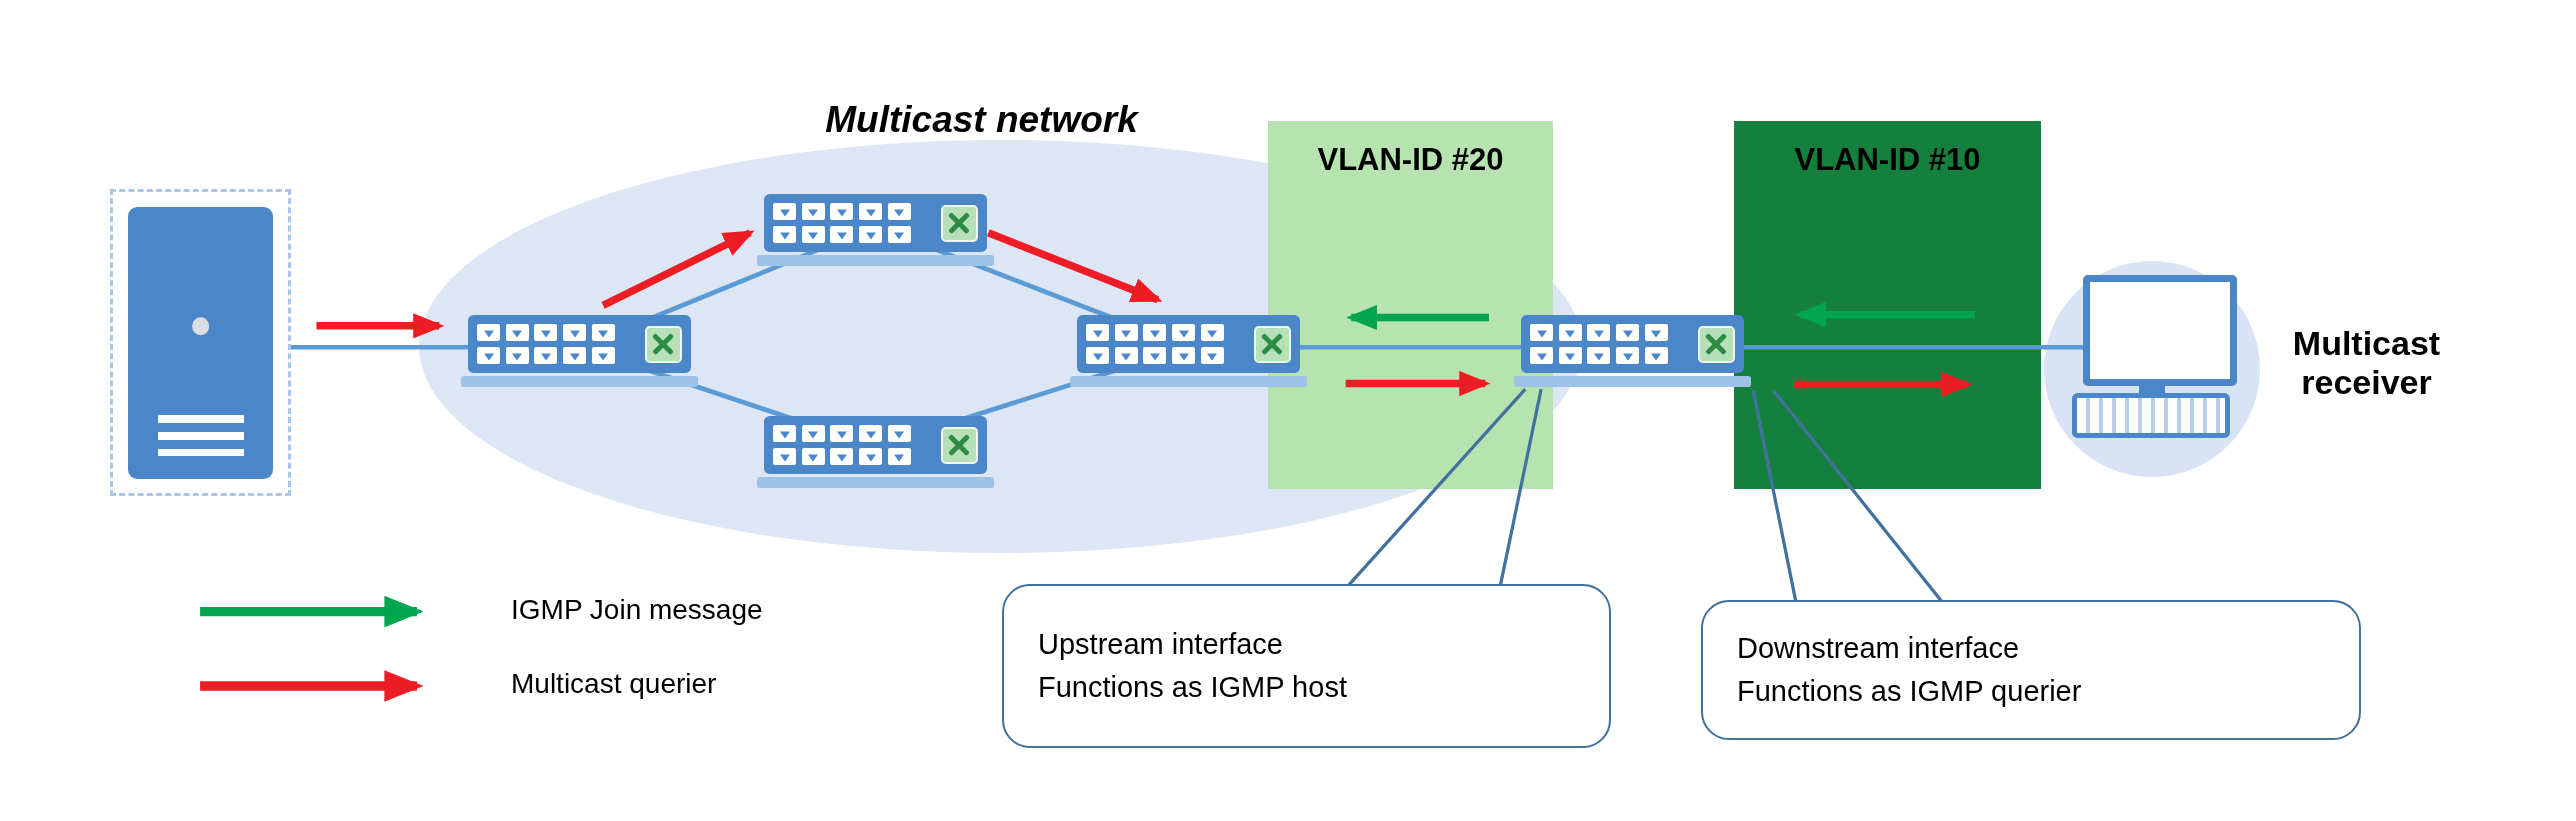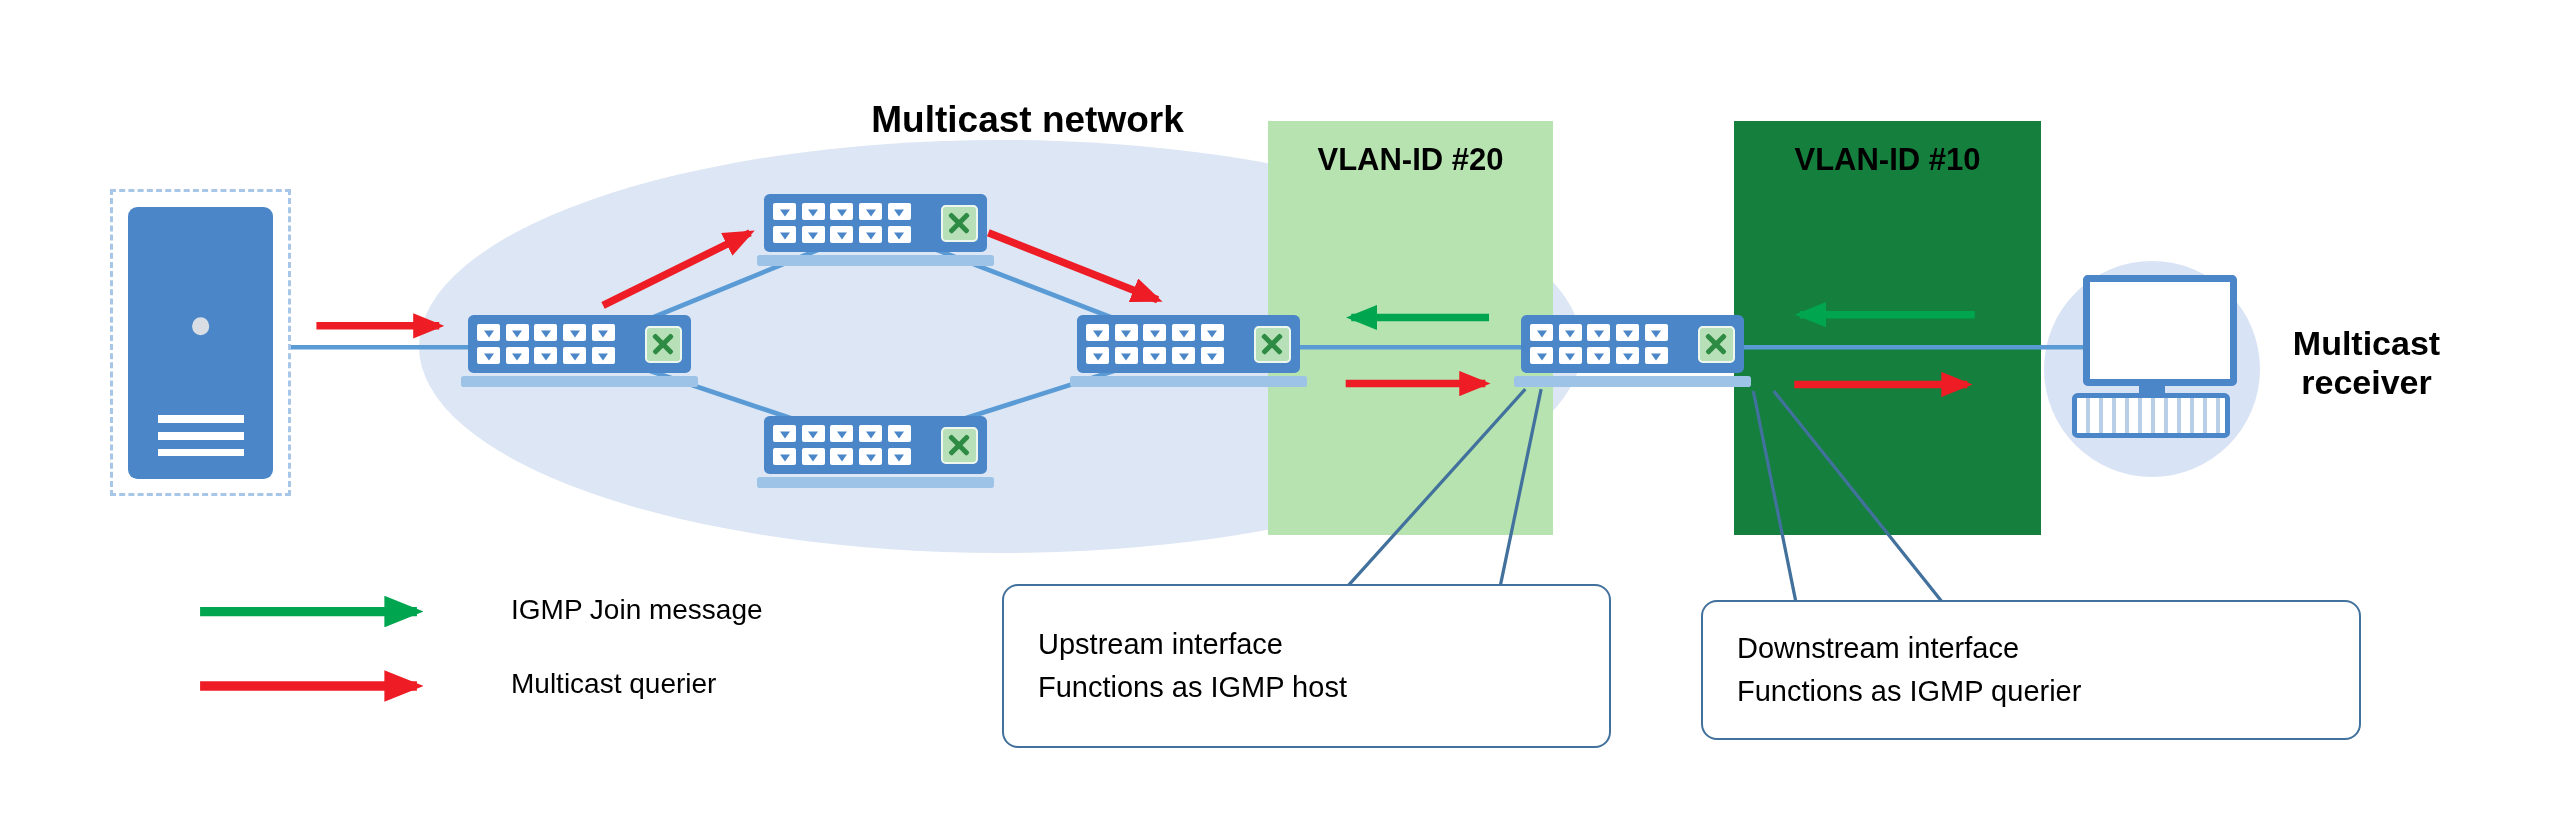--- a/index.html
+++ b/index.html
@@ -5,37 +5,37 @@
   html,body{margin:0;padding:0;background:#fff;}
   #stage{
     position:relative;width:2576px;height:822px;background:#fff;overflow:hidden;
     font-family:"Liberation Sans",sans-serif;color:#000;
   }
   
   .cloud{
     position:absolute;left:419px;top:140px;width:1163px;height:413px;
     background:#dce6f4;border-radius:50%;z-index:0;
   }
-  .vlan{position:absolute;top:121px;height:414px;z-index:1;}
+  .vlan{position:absolute;top:121px;height:368px;z-index:1;}
   .vlan-20{left:1268px;width:285px;background:#b6e3b0;}
   .vlan-10{left:1734px;width:307px;background:#15803d;}
   .vlan-label{
     position:absolute;top:20.5px;left:0;width:100%;text-align:center;
     font-size:31px;font-weight:bold;
   }
   .receiver-circle{
     position:absolute;left:2044px;top:261px;width:216px;height:216px;
     border-radius:50%;background:#d8e3f5;z-index:1;
   }
   
   #wires{position:absolute;left:0;top:0;z-index:2;}
   
   .title-label{position:absolute;font-weight:bold;text-align:center;z-index:3;}
   .sender-label{left:84px;top:84px;width:233px;font-size:34px;line-height:1.12;}
-  .network-label{left:823px;top:99px;width:409px;font-size:37px;}
+  .network-label{left:777px;top:99px;width:409px;font-size:37px;font-style:italic;}
   .receiver-label{left:2250px;top:324px;width:233px;font-size:34px;line-height:1.15;}
   
   .server-outline{
     position:absolute;left:110px;top:189px;width:181px;height:307px;
     border:3.7px dashed #a8c6e8;box-sizing:border-box;z-index:3;
     display:flex;align-items:center;justify-content:center;
   }
   .server-body{width:145px;height:272px;background:#4a86c8;border-radius:9.3px;position:relative;}
   .server-dot{
     position:absolute;left:50%;top:44%;transform:translate(-50%,-50%);
@@ -85,21 +85,21 @@
     position:absolute;left:2072px;top:393px;width:158px;height:45px;box-sizing:border-box;
     border:5.6px solid #4a86c8;border-radius:5.6px;z-index:3;
     background:repeating-linear-gradient(90deg,#fff 0 9.3px,#b9cfe8 9.3px 13px);
   }
   
   .legend-text{position:absolute;left:495px;font-size:28px;z-index:3;margin-left:16px;}
   #legend-text-join{top:594px;}
   #legend-text-traffic{top:668px;}
   
   .callout{
-    position:absolute;background:#fff;border:2.8px solid #41719c;border-radius:16px;
+    position:absolute;background:#fff;border:2.8px solid #41719c;border-radius:28px;
     box-sizing:border-box;z-index:3;display:flex;flex-direction:column;justify-content:center;
     padding:0 34px;font-size:29px;line-height:1.5;
   }
   #callout-upstream{left:1002px;top:584px;width:609px;height:164px;}
   #callout-downstream{left:1701px;top:600px;width:660px;height:140px;}
 </style>
 </head>
 <body>
 
 <div id="stage">

